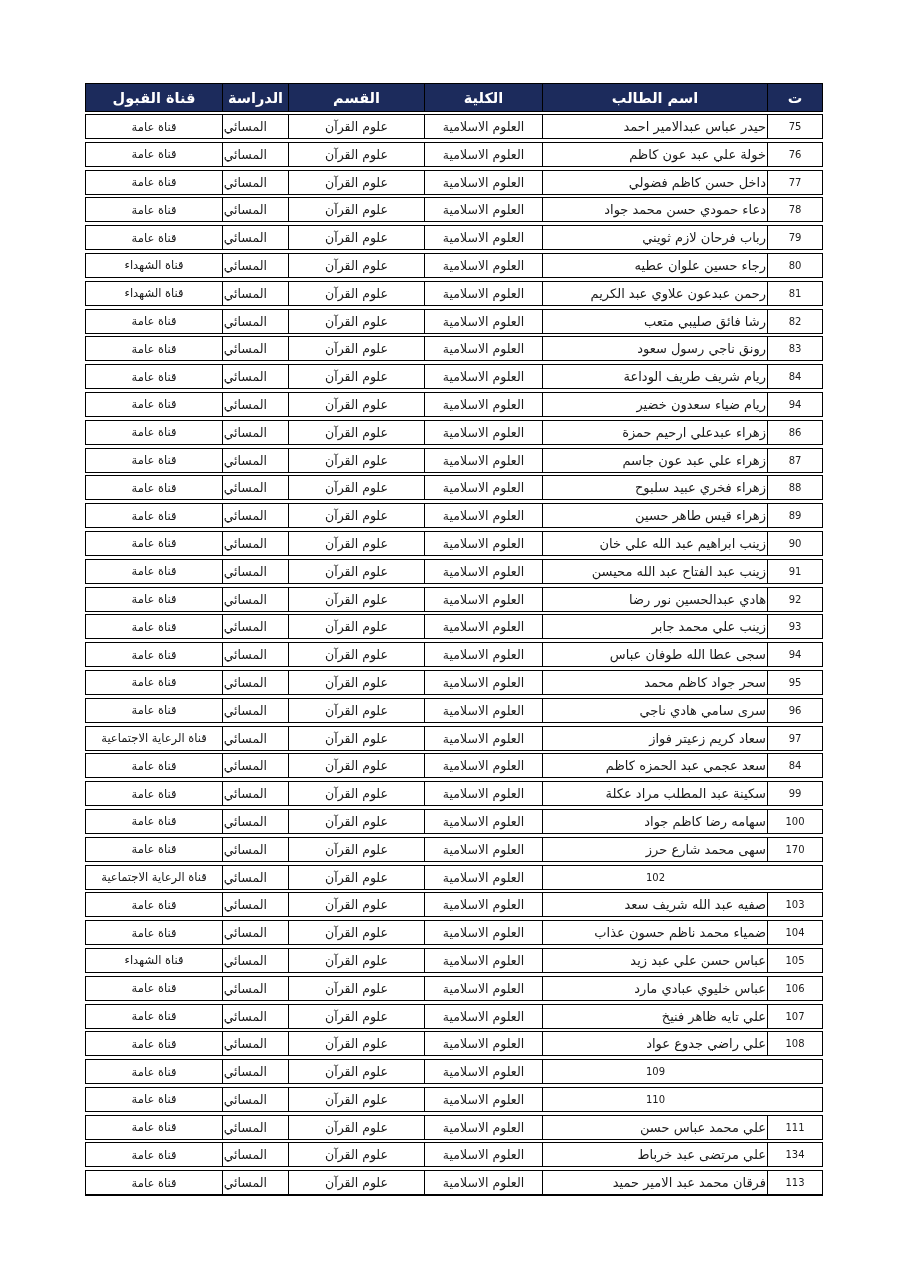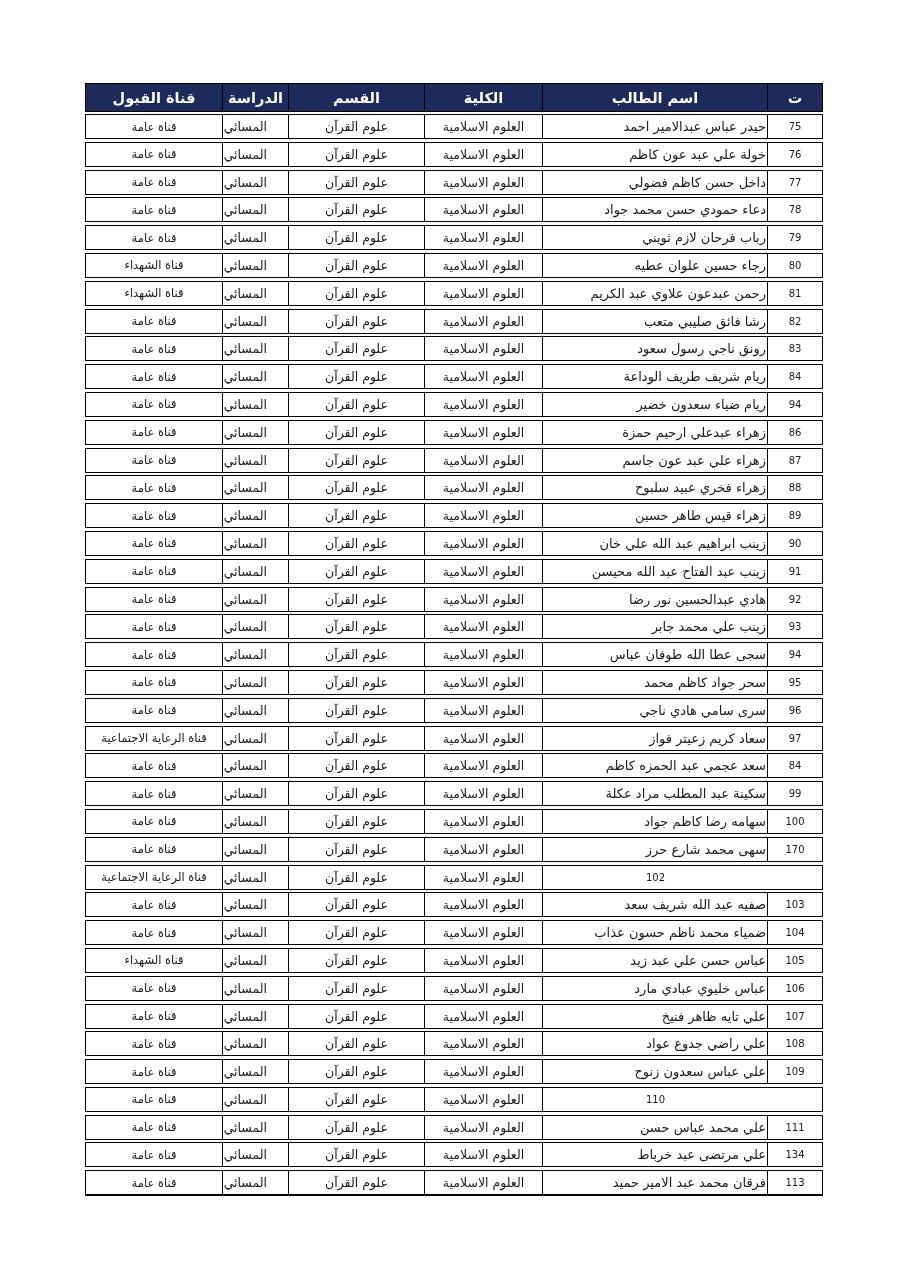--- a/index.html
+++ b/index.html
@@ -363,21 +363,20 @@
     <div class="cell dept">علوم القرآن</div>
     <div class="cell college">العلوم الاسلامية</div>
     <div class="cell name">علي راضي جدوع عواد</div>
     <div class="cell num">108</div>
   </div>
         <div class="trow">
     <div class="cell channel">قناة عامة</div>
     <div class="cell study">المسائي</div>
     <div class="cell dept">علوم القرآن</div>
     <div class="cell college">العلوم الاسلامية</div>
-    <div class="cell name">علي عباس سعدون زنوح</div>
     <div class="cell num">109</div>
   </div>
         <div class="trow">
     <div class="cell channel">قناة عامة</div>
     <div class="cell study">المسائي</div>
     <div class="cell dept">علوم القرآن</div>
     <div class="cell college">العلوم الاسلامية</div>
     <div class="cell num">110</div>
   </div>
         <div class="trow">

